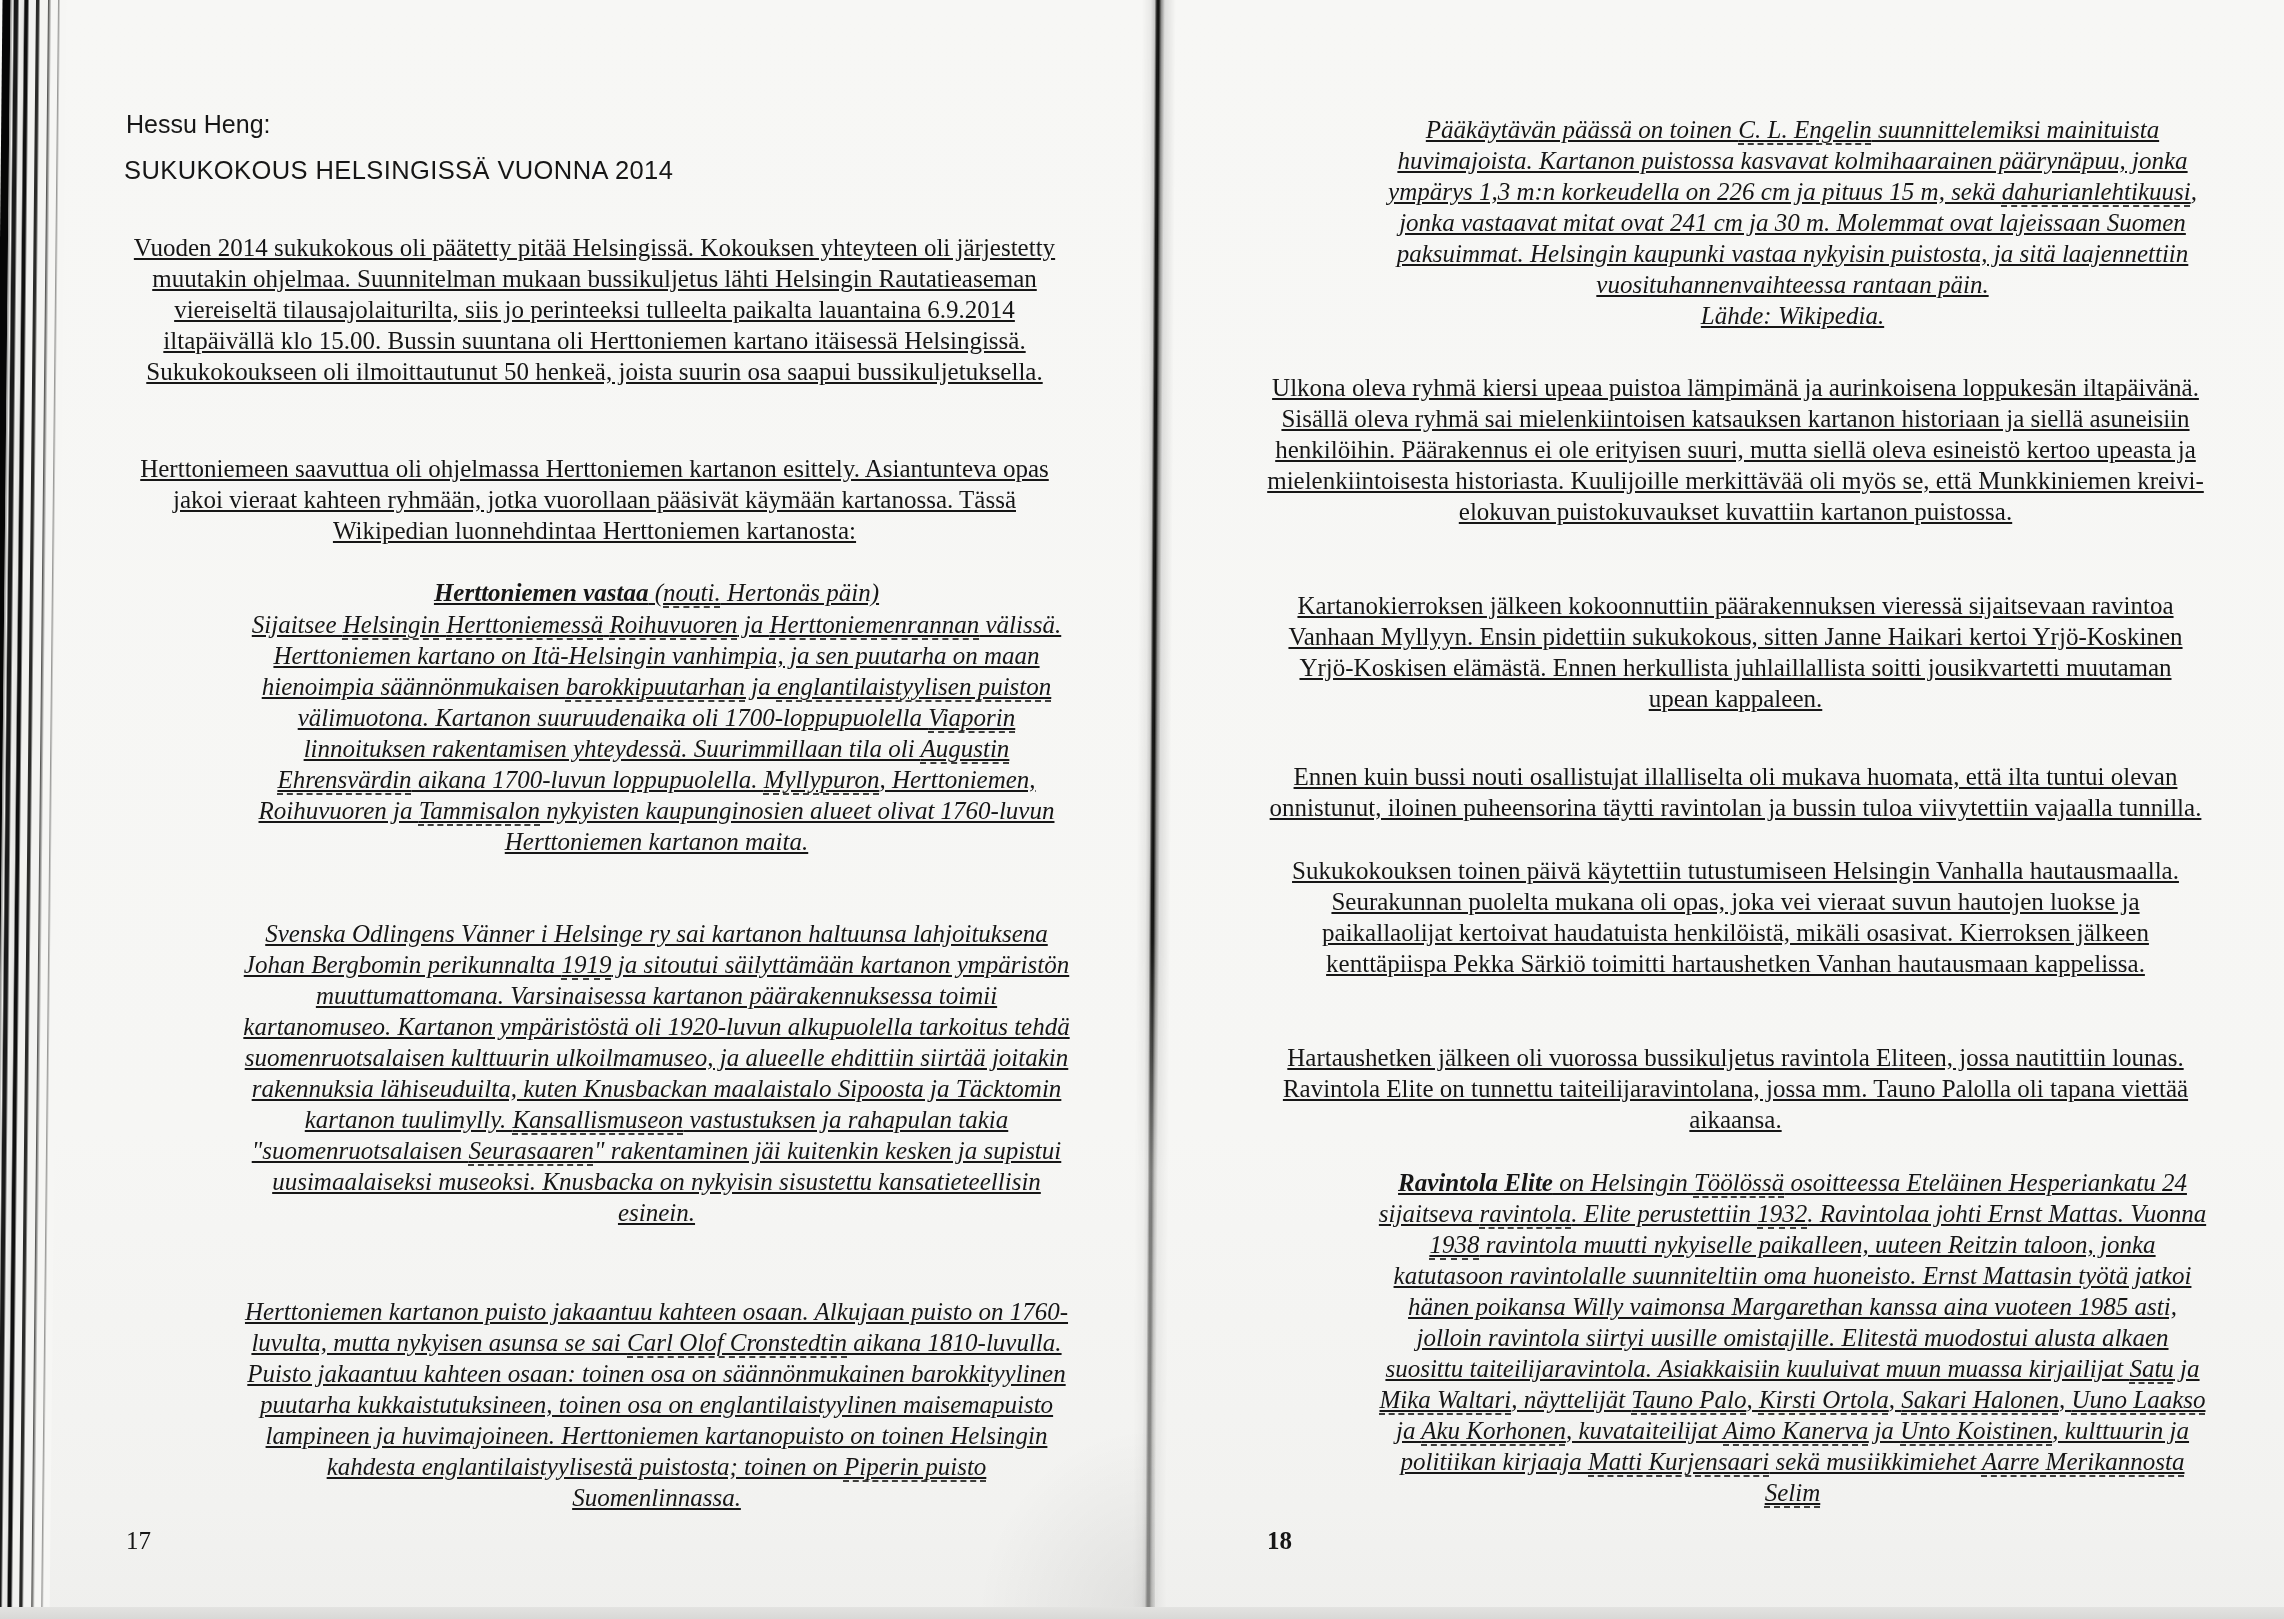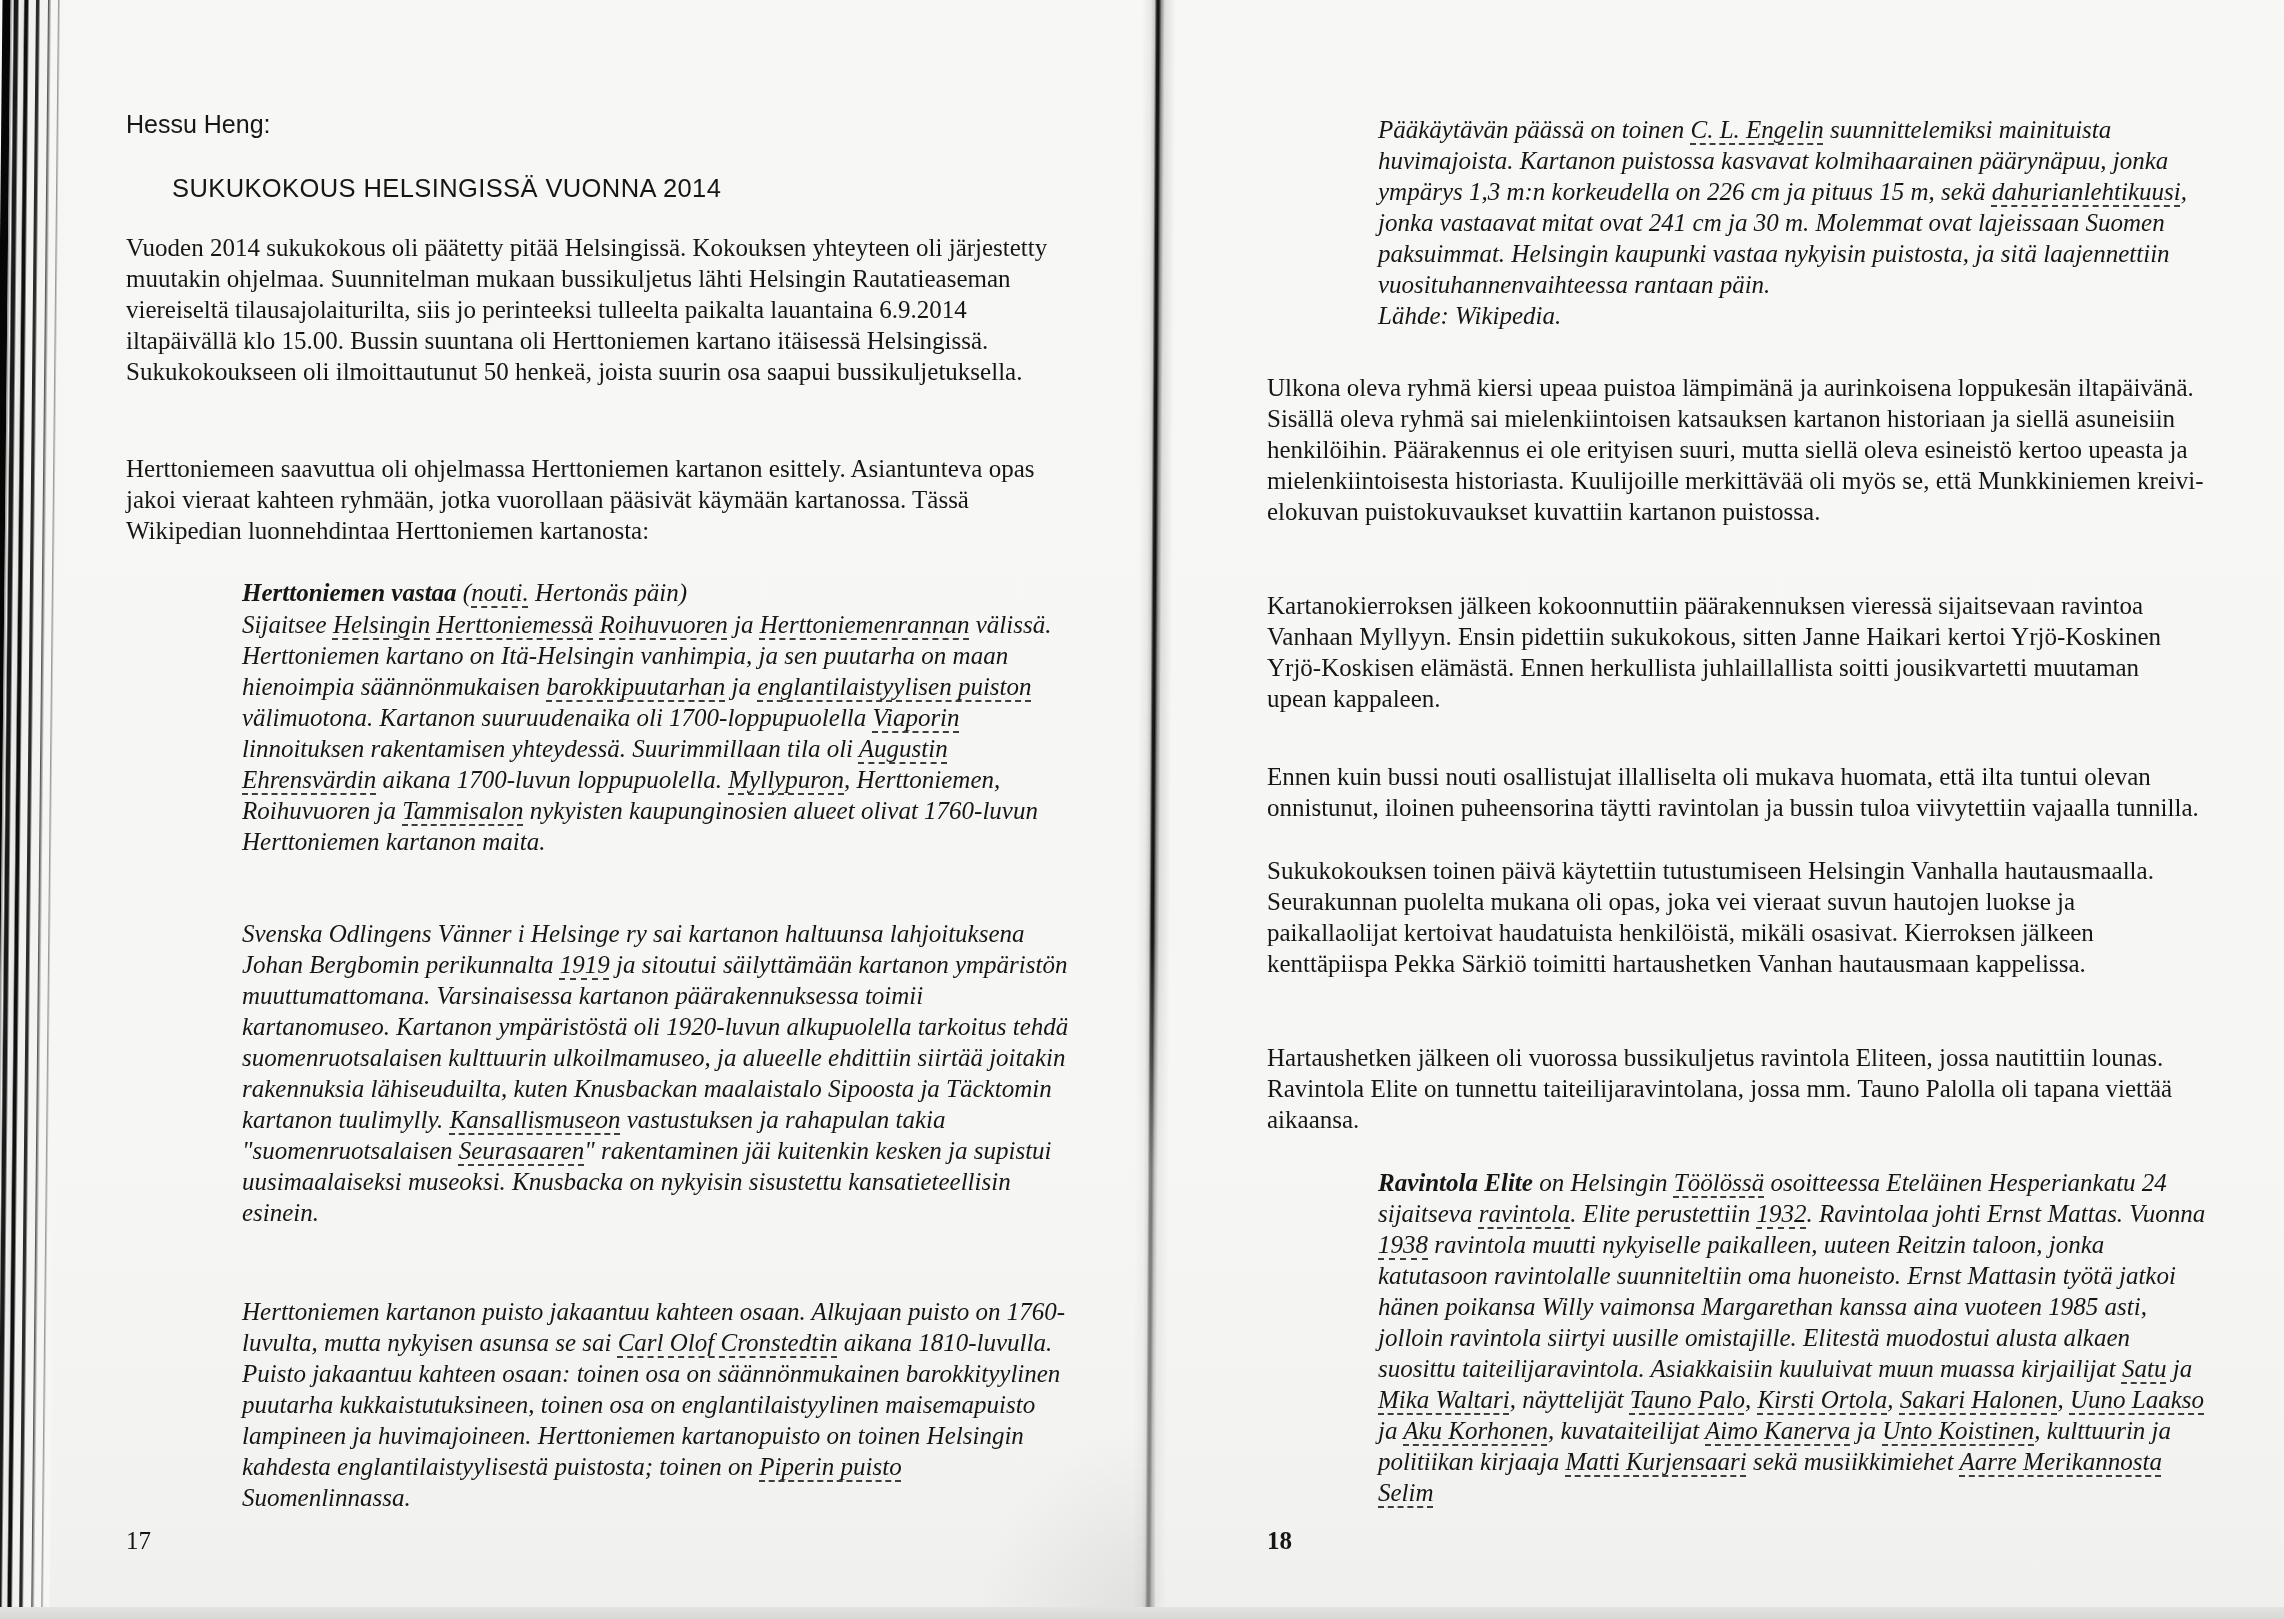--- a/index.html
+++ b/index.html
@@ -41,21 +41,21 @@
   .gutter-shade {
     position:absolute; left:975px; top:1425px; width:180px; height:195px;
     background:radial-gradient(ellipse at 100% 100%, rgba(0,0,0,0.07), rgba(0,0,0,0) 70%);
   }
   
   .bottom-strip {
     position:absolute; left:0; bottom:0; width:100%; height:12.7px;
     background:linear-gradient(180deg,#e3e3e1,#d7d7d5);
   }
   .blk { position:absolute; color:#161616; }
-  .serif  { font:25px/31px "Liberation Serif","DejaVu Serif",serif; text-align:left; }
+  .serif  { font:25px/31px "Liberation Serif","DejaVu Serif",serif; text-align:center;text-decoration:underline; }
   .sanshead { font:25px/30px "Liberation Sans","DejaVu Sans",sans-serif; }
   .doctitle { font:25.5px/30px "Liberation Sans","DejaVu Sans",sans-serif; letter-spacing:0.4px; }
   .quote  { font-style:italic; white-space:pre-line; }
   .pagenum { text-align:left; font:25px/31px "Liberation Serif","DejaVu Serif",serif; }
   .u {
     text-decoration-line:underline;
     text-decoration-style:dashed;
     text-decoration-thickness:1.5px;
     text-decoration-color:#3d3d3b;
     text-underline-offset:4.5px;
@@ -66,21 +66,21 @@
 <body>
 
 <div class="scan">
   <div class="binding"></div>
   <div class="gutter-shade"></div>
   <div class="gutter"></div>
   <div class="bottom-strip"></div>
 
   <div>
     <div class="blk sanshead" style="left:126px; top:109px; width:930px;">Hessu Heng:</div>
-    <div class="blk doctitle" style="left:124px; top:173px; width:945px;margin-left:48px;">SUKUKOKOUS HELSINGISSÄ VUONNA 2014</div>
+    <div class="blk doctitle" style="left:124px; top:155px; width:945px;">SUKUKOKOUS HELSINGISSÄ VUONNA 2014</div>
     <div class="blk serif" style="left:126px; top:232px; width:937px;"><span>Vuoden 2014 sukukokous oli päätetty pitää Helsingissä. Kokouksen yhteyteen oli järjestetty muutakin ohjelmaa. Suunnitelman mukaan bussikuljetus lähti Helsingin Rautatieaseman viereiseltä tilausajolaiturilta, siis jo perinteeksi tulleelta paikalta lauantaina 6.9.2014 iltapäivällä klo 15.00. Bussin suuntana oli Herttoniemen kartano itäisessä Helsingissä. Sukukokoukseen oli ilmoittautunut 50 henkeä, joista suurin osa saapui bussikuljetuksella.</span></div>
     <div class="blk serif" style="left:126px; top:453px; width:937px;"><span>Herttoniemeen saavuttua oli ohjelmassa Herttoniemen kartanon esittely. Asiantunteva opas jakoi vieraat kahteen ryhmään, jotka vuorollaan pääsivät käymään kartanossa. Tässä Wikipedian luonnehdintaa Herttoniemen kartanosta:</span></div>
     <div class="blk serif quote" style="left:242px; top:577px; width:829px;"><span class="b">Herttoniemen vastaa</span><span> (</span><span class="u">nouti.</span><span> Hertonäs päin)</span></div>
     <div class="blk serif quote" style="left:242px; top:609px; width:829px;"><span>Sijaitsee </span><span class="u">Helsingin</span><span> </span><span class="u">Herttoniemessä</span><span> </span><span class="u">Roihuvuoren</span><span> ja </span><span class="u">Herttoniemenrannan</span><span> välissä. Herttoniemen kartano on Itä-Helsingin vanhimpia, ja sen puutarha on maan hienoimpia säännönmukaisen </span><span class="u">barokkipuutarhan</span><span> ja </span><span class="u">englantilaistyylisen puiston</span><span> välimuotona. Kartanon suuruudenaika oli 1700-loppupuolella </span><span class="u">Viaporin</span><span> linnoituksen rakentamisen yhteydessä. Suurimmillaan tila oli </span><span class="u">Augustin Ehrensvärdin</span><span> aikana 1700-luvun loppupuolella. </span><span class="u">Myllypuron</span><span>, Herttoniemen, Roihuvuoren ja </span><span class="u">Tammisalon</span><span> nykyisten kaupunginosien alueet olivat 1760-luvun Herttoniemen kartanon maita.</span></div>
     <div class="blk serif quote" style="left:242px; top:918px; width:829px;"><span>Svenska Odlingens Vänner i Helsinge ry sai kartanon haltuunsa lahjoituksena Johan Bergbomin perikunnalta </span><span class="u">1919</span><span> ja sitoutui säilyttämään kartanon ympäristön muuttumattomana. Varsinaisessa kartanon päärakennuksessa toimii kartanomuseo. Kartanon ympäristöstä oli 1920-luvun alkupuolella tarkoitus tehdä suomenruotsalaisen kulttuurin ulkoilmamuseo, ja alueelle ehdittiin siirtää joitakin rakennuksia lähiseuduilta, kuten Knusbackan maalaistalo Sipoosta ja Täcktomin kartanon tuulimylly. </span><span class="u">Kansallismuseon</span><span> vastustuksen ja rahapulan takia "suomenruotsalaisen </span><span class="u">Seurasaaren</span><span>" rakentaminen jäi kuitenkin kesken ja supistui uusimaalaiseksi museoksi. Knusbacka on nykyisin sisustettu kansatieteellisin esinein.</span></div>
     <div class="blk serif quote" style="left:242px; top:1296px; width:829px;"><span>Herttoniemen kartanon puisto jakaantuu kahteen osaan. Alkujaan puisto on 1760-luvulta, mutta nykyisen asunsa se sai </span><span class="u">Carl Olof Cronstedtin</span><span> aikana 1810-luvulla. Puisto jakaantuu kahteen osaan: toinen osa on säännönmukainen barokkityylinen puutarha kukkaistutuksineen, toinen osa on englantilaistyylinen maisemapuisto lampineen ja huvimajoineen. Herttoniemen kartanopuisto on toinen Helsingin kahdesta englantilaistyylisestä puistosta; toinen on </span><span class="u">Piperin puisto</span><span> Suomenlinnassa.</span></div>
     <div class="blk pagenum" style="left:126px; top:1525px; width:930px;">17</div>
   </div>
 
   <div>

